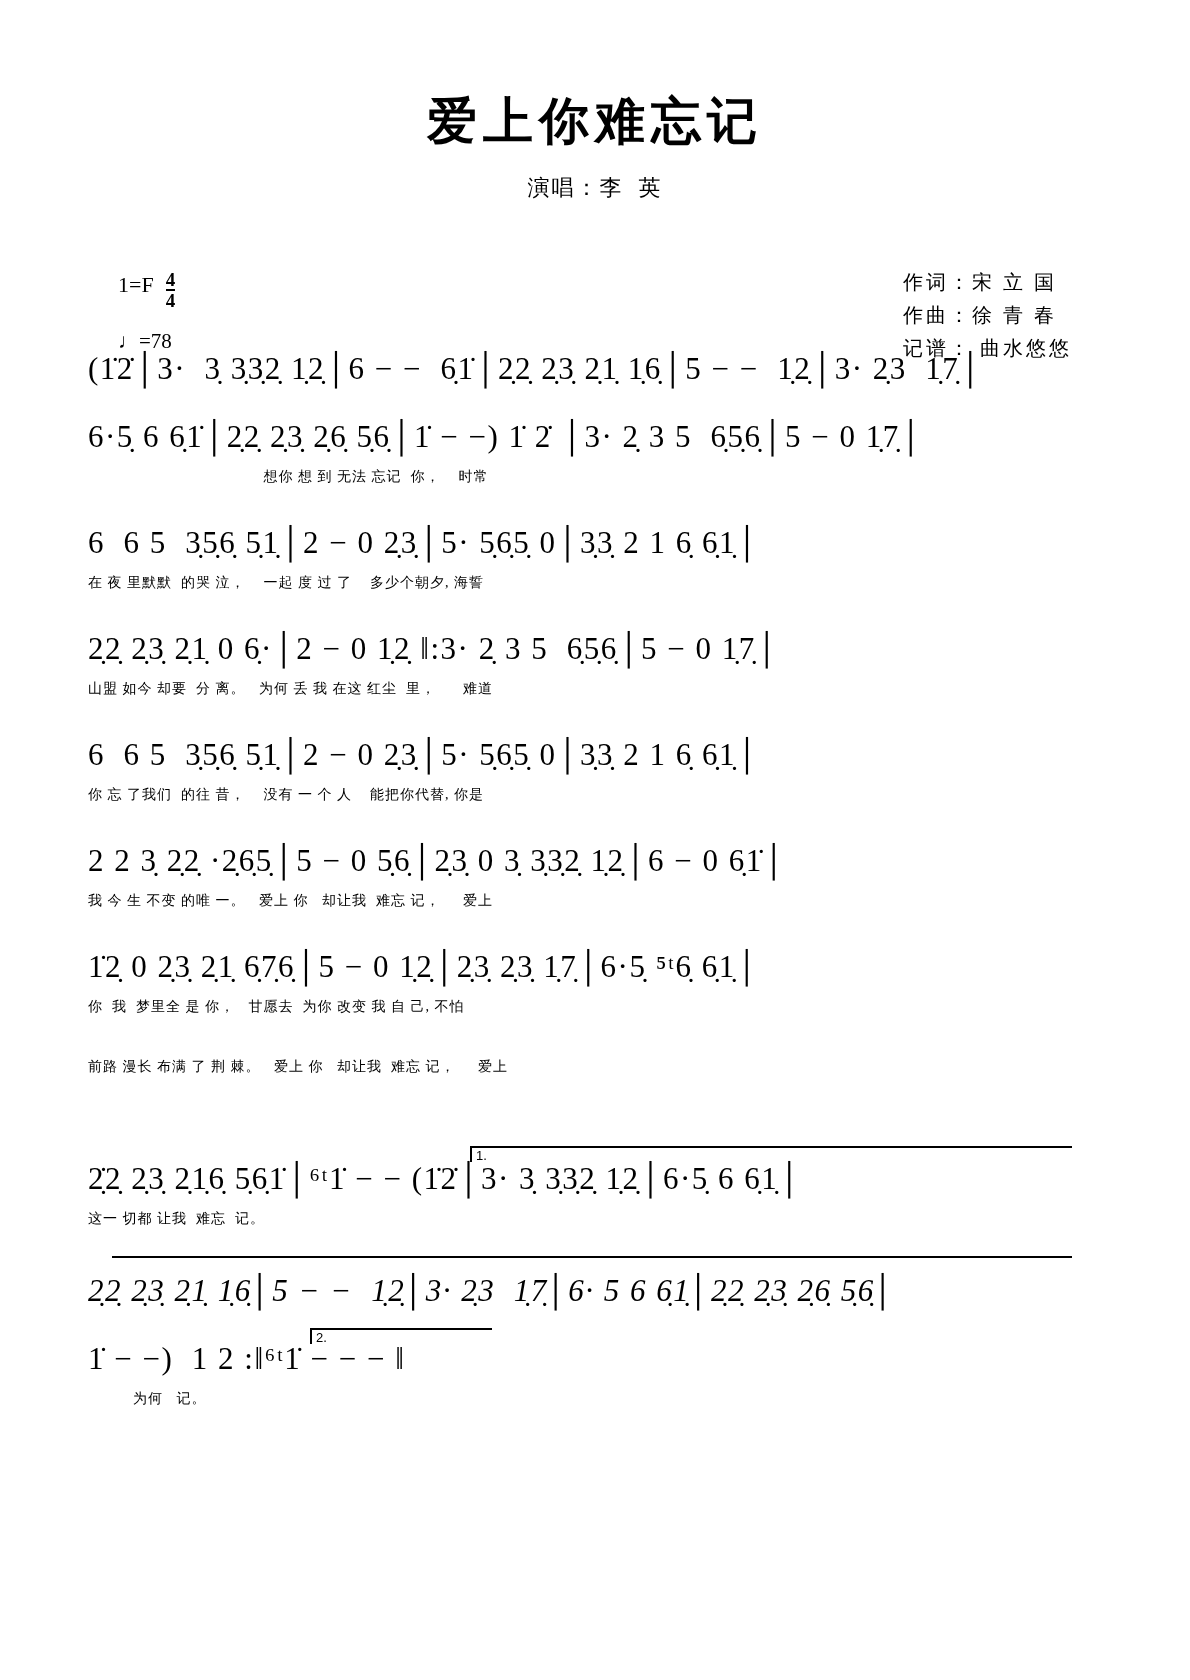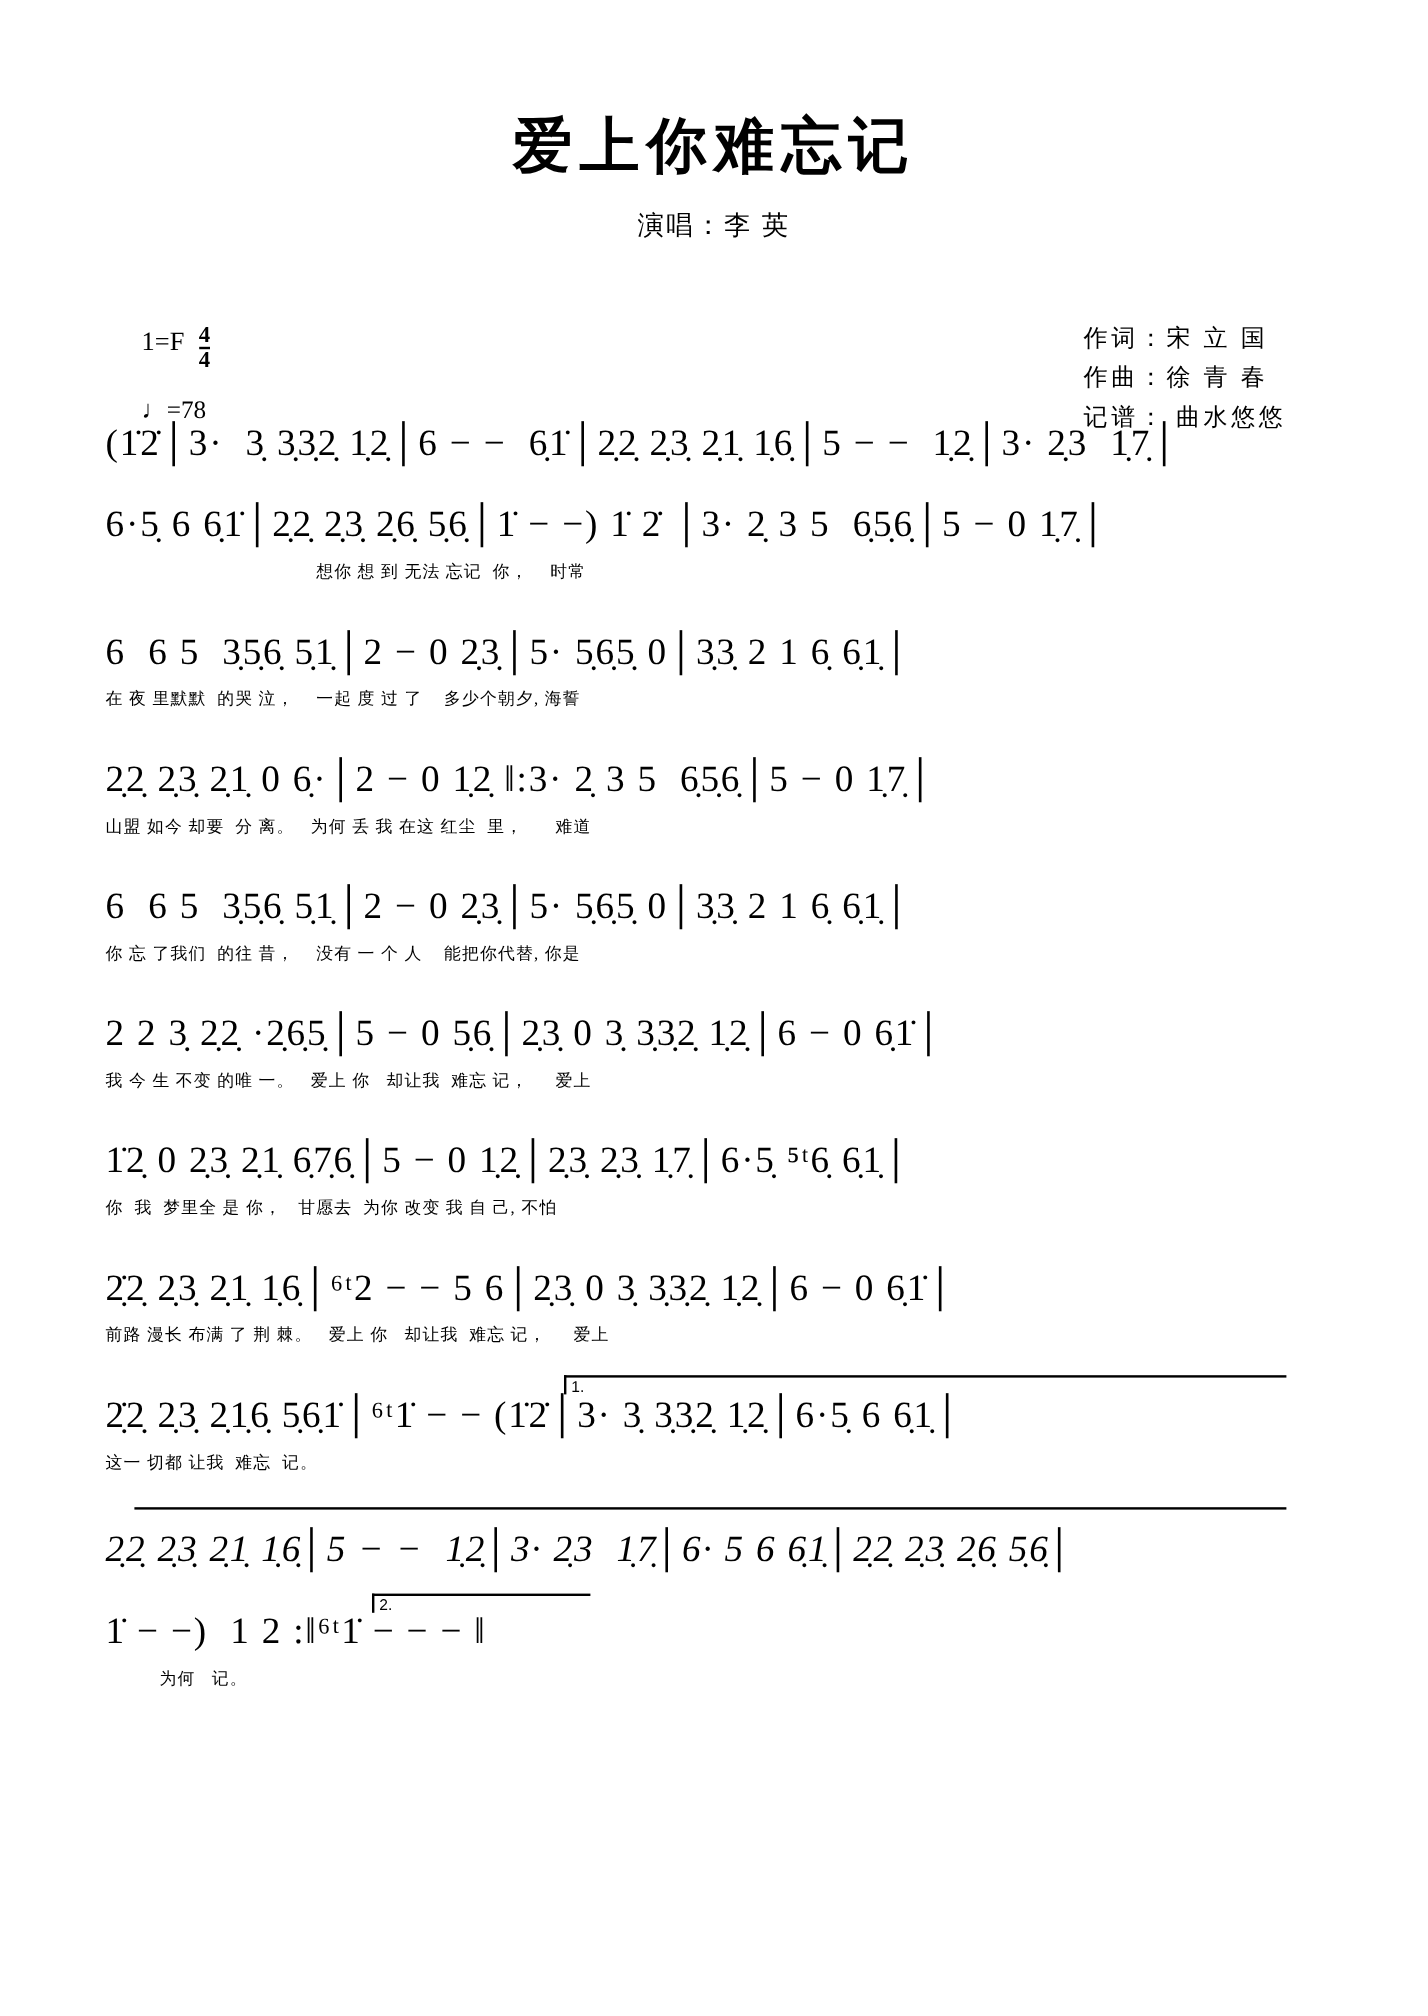--- a/index.html
+++ b/index.html
@@ -26,20 +26,21 @@
     font-weight: bold;
     font-size: 50px;
     letter-spacing: 6px;
     margin-top: 88px;
   }
   .singer {
     text-align: center;
     font-size: 22px;
     margin-top: 18px;
     letter-spacing: 2px;
+    font-family: Liberation Mono, monospace;
   }
   .meta-left {
     position: absolute;
     left: 118px;
     top: 185px;
     font-size: 22px;
     line-height: 1.1;
   }
   .key-line {
     display: flex;
@@ -173,21 +174,20 @@
       <div class="notes">2 2 3̣ 2̣2̣ ·2̣6̣5̣│5 − 0 5̣6̣│2̣3̣ 0 3̣ 3̣3̣2̣ 1̣2̣│6 − 0 6̣1̇│</div>
       <div class="lyrics">我 今 生 不变 的唯 一。   爱上 你   却让我  难忘 记，     爱上</div>
     </div>
 
     <div class="sys">
       <div class="notes">1̇2̣ 0 2̣3̣ 2̣1̣ 6̣7̣6̣│5 − 0 1̣2̣│2̣3̣ 2̣3̣ 1̣7̣│6·5̣ ⁵ᵗ6̣ 6̣1̣│</div>
       <div class="lyrics">你  我  梦里全 是 你，   甘愿去  为你 改变 我 自 己, 不怕</div>
     </div>
 
     <div class="sys">
-      <div class="notes">2̣̇2̣ 2̣3̣ 2̣1̣ 1̣6̣│⁶ᵗ2 − − 5 6│2̣3̣ 0 3̣ 3̣3̣2̣ 1̣2̣│6 − 0 6̣1̇│</div>
       <div class="lyrics">前路 漫长 布满 了 荆 棘。   爱上 你   却让我  难忘 记，     爱上</div>
     </div>
 
 
     <div class="sys">
       <div class="endbracket" style="left:470px; top:-14px; width:600px;"></div>
       <div class="ending" style="left:476px; top:-12px;">1.</div>
       <div class="notes">2̣̇2̣ 2̣3̣ 2̣1̣6̣ 5̣6̣1̇│⁶ᵗ1̇ − − (1̇2̇│3· 3̣ 3̣3̣2̣ 1̣2̣│6·5̣ 6 6̣1̣│</div>
       <div class="lyrics">这一 切都 让我  难忘  记。</div>
     </div>

